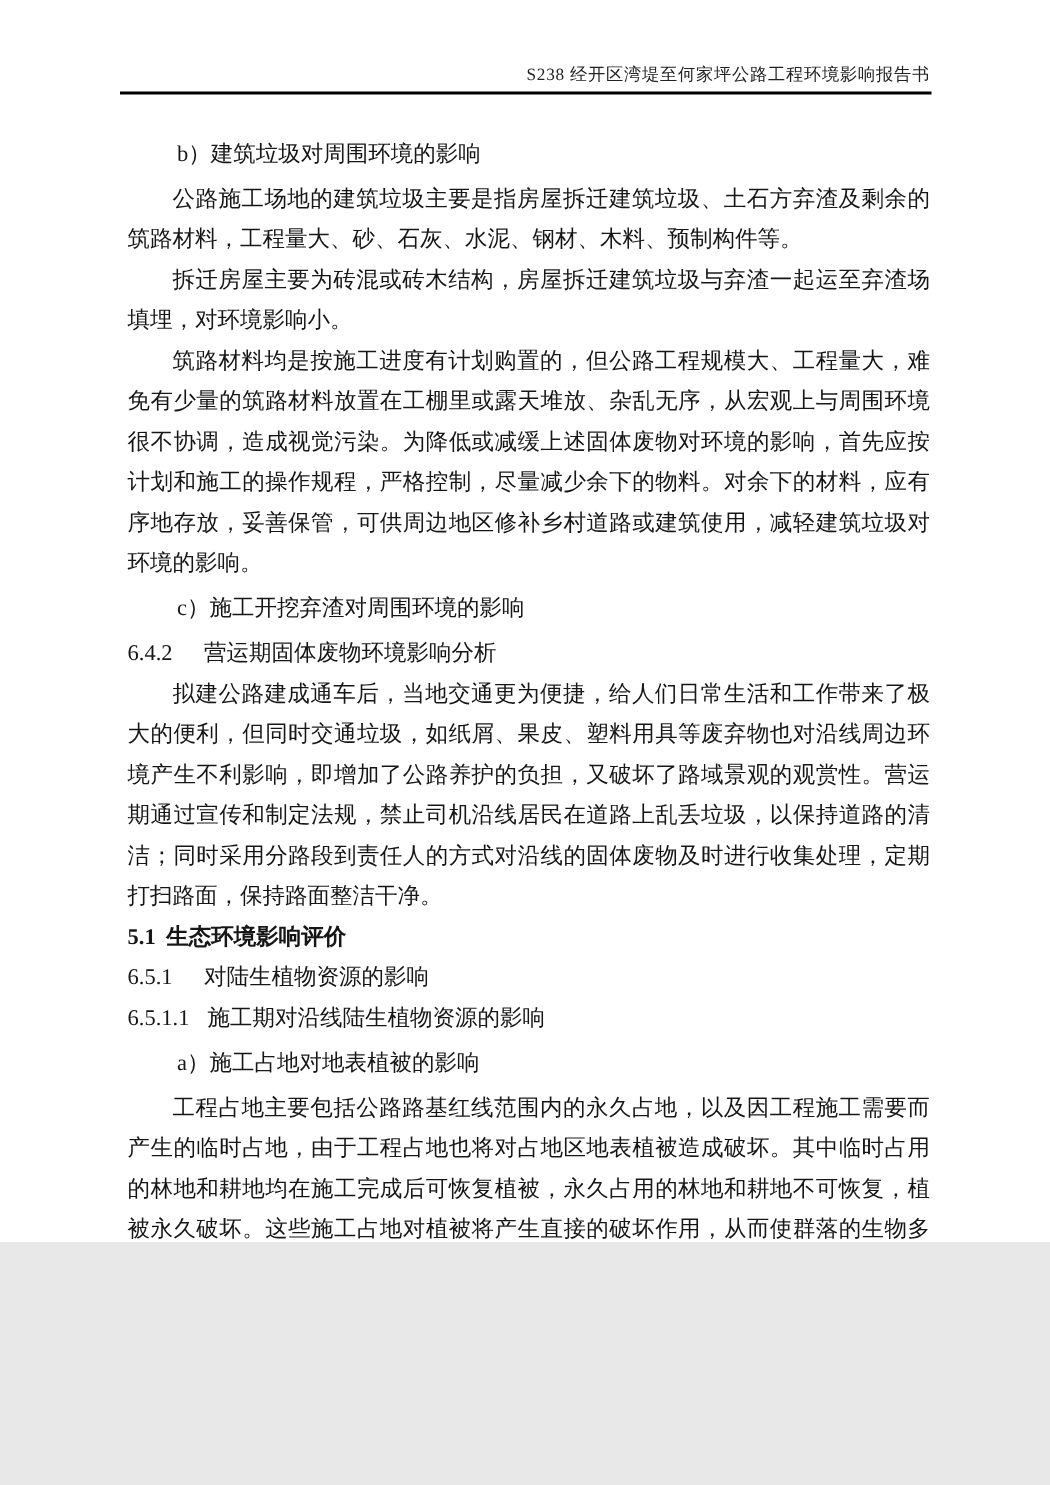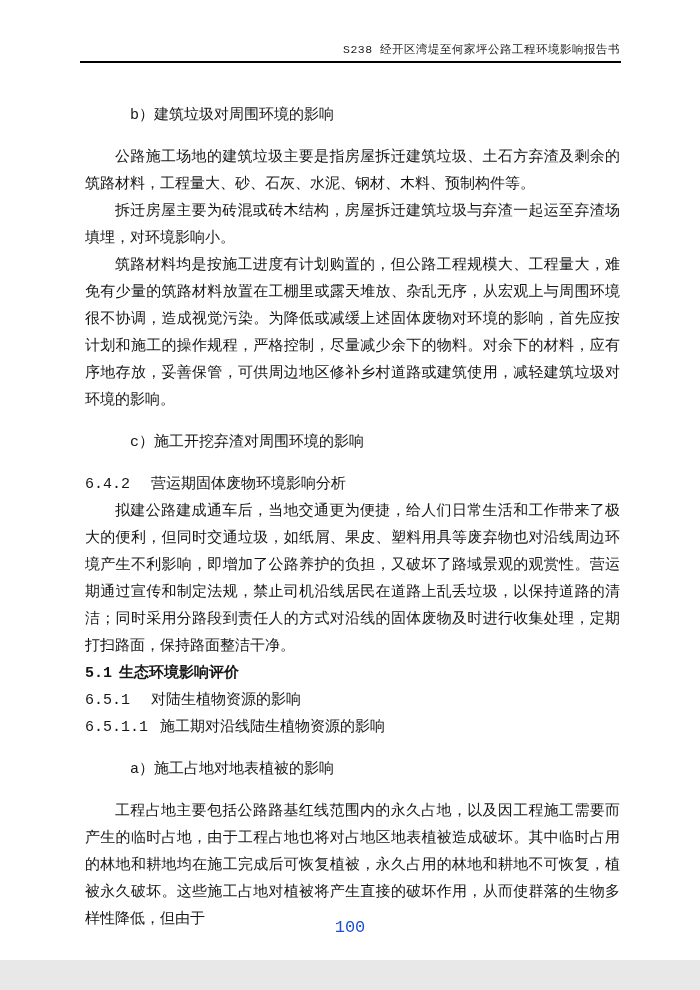--- a/index.html
+++ b/index.html
@@ -3,24 +3,24 @@
 <meta charset="utf-8">
 <style>
   html, body {
     margin: 0;
     padding: 0;
     background: #e8e8e8;
   }
   .page {
     position: relative;
     width: 700px;
-    height: 960px;
+    height: 828px;
     margin: 0 auto;
     background: #ffffff;
-    font-family: Liberation Mono, monospace;
+    font-family: Liberation Serif, serif;
     color: #161616;
     overflow: hidden;
   }
   .header-title {
     position: absolute;
     top: 43px;
     right: 80px;
     font-size: 11.5px;
     line-height: 14px;
     color: #222;
@@ -43,21 +43,21 @@
     font-size: 15px;
     line-height: 27px;
     text-align: justify;
     word-break: break-all;
   }
   .para {
     margin: 0;
     text-indent: 2em;
   }
   .sub-item {
-    margin: 15px;
+    margin: 3px;
     text-indent: 2em;
     text-align: left;
   }
   .h2, .h3, .h4 {
     margin: 0;
     font-size: 15px;
     line-height: 27px;
     text-align: left;
   }
   .h2 { font-weight: bold; }

